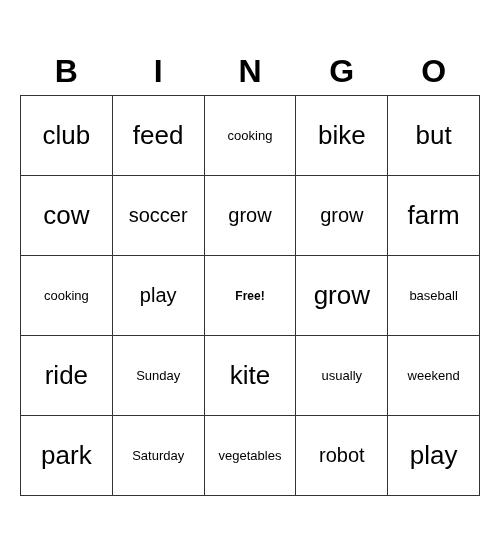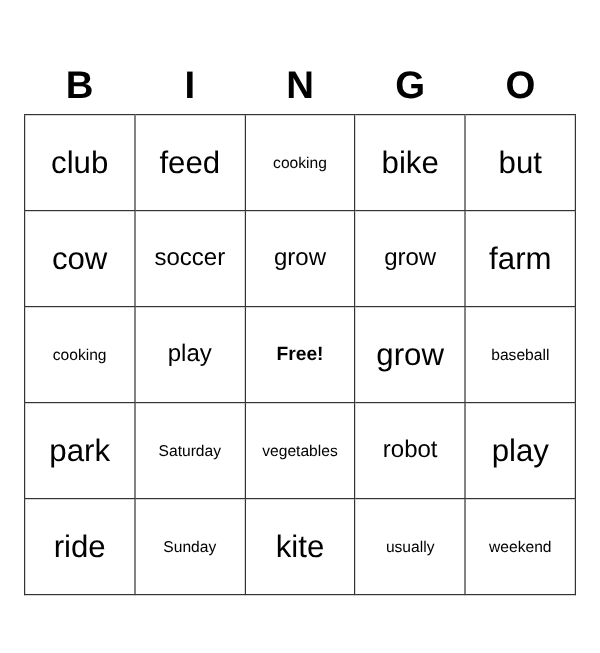--- a/index.html
+++ b/index.html
@@ -34,21 +34,21 @@
       font-weight: bold;
       width: 92px;
       height: 48px;
       border: none;
       border-bottom: 1px solid #333;
     }
 
     .bingo-card td {
       width: 92px;
       height: 80px;
-      font-size: 16px;
+      font-size: 12px;
     }
 
     .bingo-card td.large {
       font-size: 26px;
       font-weight: normal;
     }
 
     .bingo-card td.medium {
       font-size: 20px;
       font-weight: normal;
@@ -92,27 +92,27 @@
         <td class="large">farm</td>
       </tr>
       <tr>
         <td class="small">cooking</td>
         <td class="medium">play</td>
         <td class="free-cell">Free!</td>
         <td class="large">grow</td>
         <td class="small">baseball</td>
       </tr>
       <tr>
+        <td class="large">ride</td>
+        <td class="small">Sunday</td>
+        <td class="large">kite</td>
+        <td class="small">usually</td>
+        <td class="small">weekend</td>
+      </tr>
+      <tr>
         <td class="large">park</td>
         <td class="small">Saturday</td>
         <td class="small">vegetables</td>
         <td class="medium">robot</td>
         <td class="large">play</td>
       </tr>
-      <tr>
-        <td class="large">ride</td>
-        <td class="small">Sunday</td>
-        <td class="large">kite</td>
-        <td class="small">usually</td>
-        <td class="small">weekend</td>
-      </tr>
     </tbody>
 </table>
 
 </body></html>

